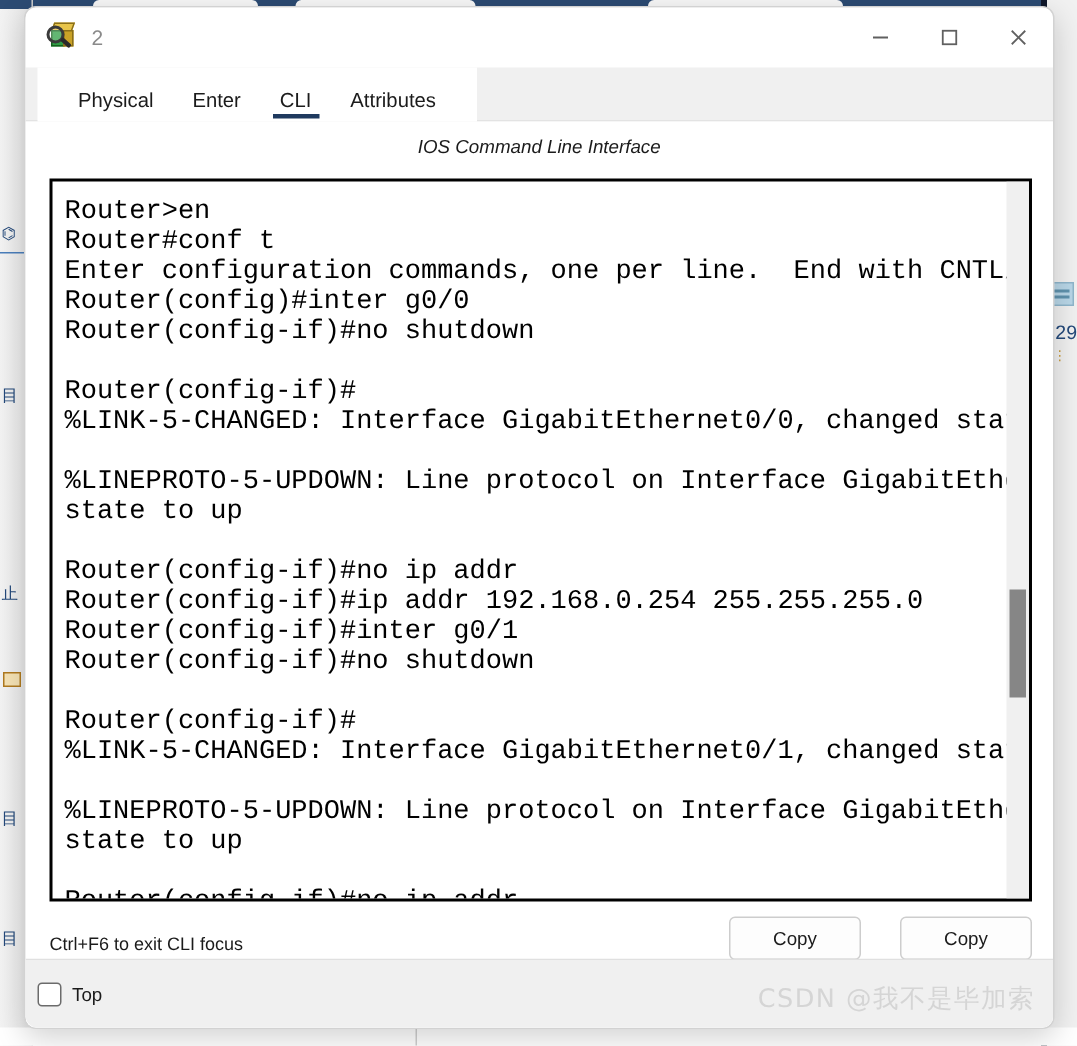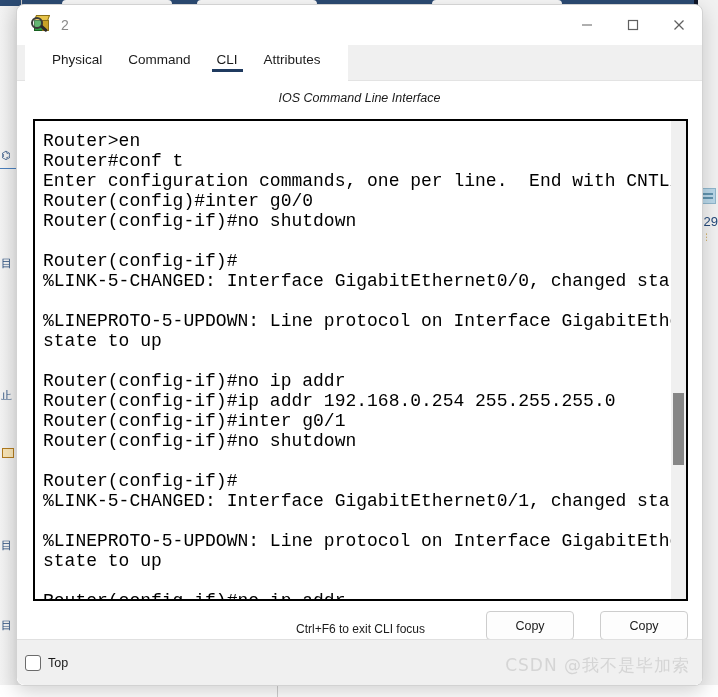--- a/index.html
+++ b/index.html
@@ -163,21 +163,21 @@
   .tabstrip-wrap {
     position: relative;
     height: 36px;
     background: #f0f0f0;
     border-bottom: 1px solid #e3e3e3;
   }
   .tabstrip {
     position: absolute; left: 8px; top: 0;
     height: 36px;
     background: #ffffff;
-    display: flex; align-items: center;
+    display: flex; align-items: flex-end;
     padding: 0 14px 0 14px;
     gap: 0px;
   }
   .tab {
     position: relative;
     font-size: 13.5px;
     color: #1b1b1b;
     padding: 0 13px 7px 13px;
     font-family: "Liberation Sans", sans-serif;
     cursor: default;
@@ -237,21 +237,21 @@
     top: 272px;
     width: 11px; height: 72px;
     background: #868686;
   }
 
   
   .lower-bar {
     position: absolute;
     left: 16px; top: 528px;
     width: 655px; height: 40px;
-    display: flex; align-items: center; justify-content: center;
+    display: flex; align-items: center;
   }
   .hint-text {
     font-size: 12px;
     color: #1b1b1b;
     font-family: "Liberation Sans", sans-serif;
   }
   .lower-buttons {
     position: absolute; right: 0; top: 2px;
     display: flex; gap: 26px;
   }
@@ -365,21 +365,21 @@
             <line x1="1.5" y1="1.5" x2="10.5" y2="10.5" stroke="#606060" stroke-width="1.2"></line>
             <line x1="10.5" y1="1.5" x2="1.5" y2="10.5" stroke="#606060" stroke-width="1.2"></line>
           </svg>
         </div>
       </div>
     </div>
 
     <div class="tabstrip-wrap">
       <div class="tabstrip">
         <div class="tab">Physical</div>
-        <div class="tab">Command</div>
+        <div class="tab">Enter</div>
         <div class="tab active">CLI</div>
         <div class="tab">Attributes</div>
       </div>
     </div>
 
     <div class="content">
 
       <div class="cli-heading">IOS Command Line Interface</div>
 
       <div class="terminal-wrap">

